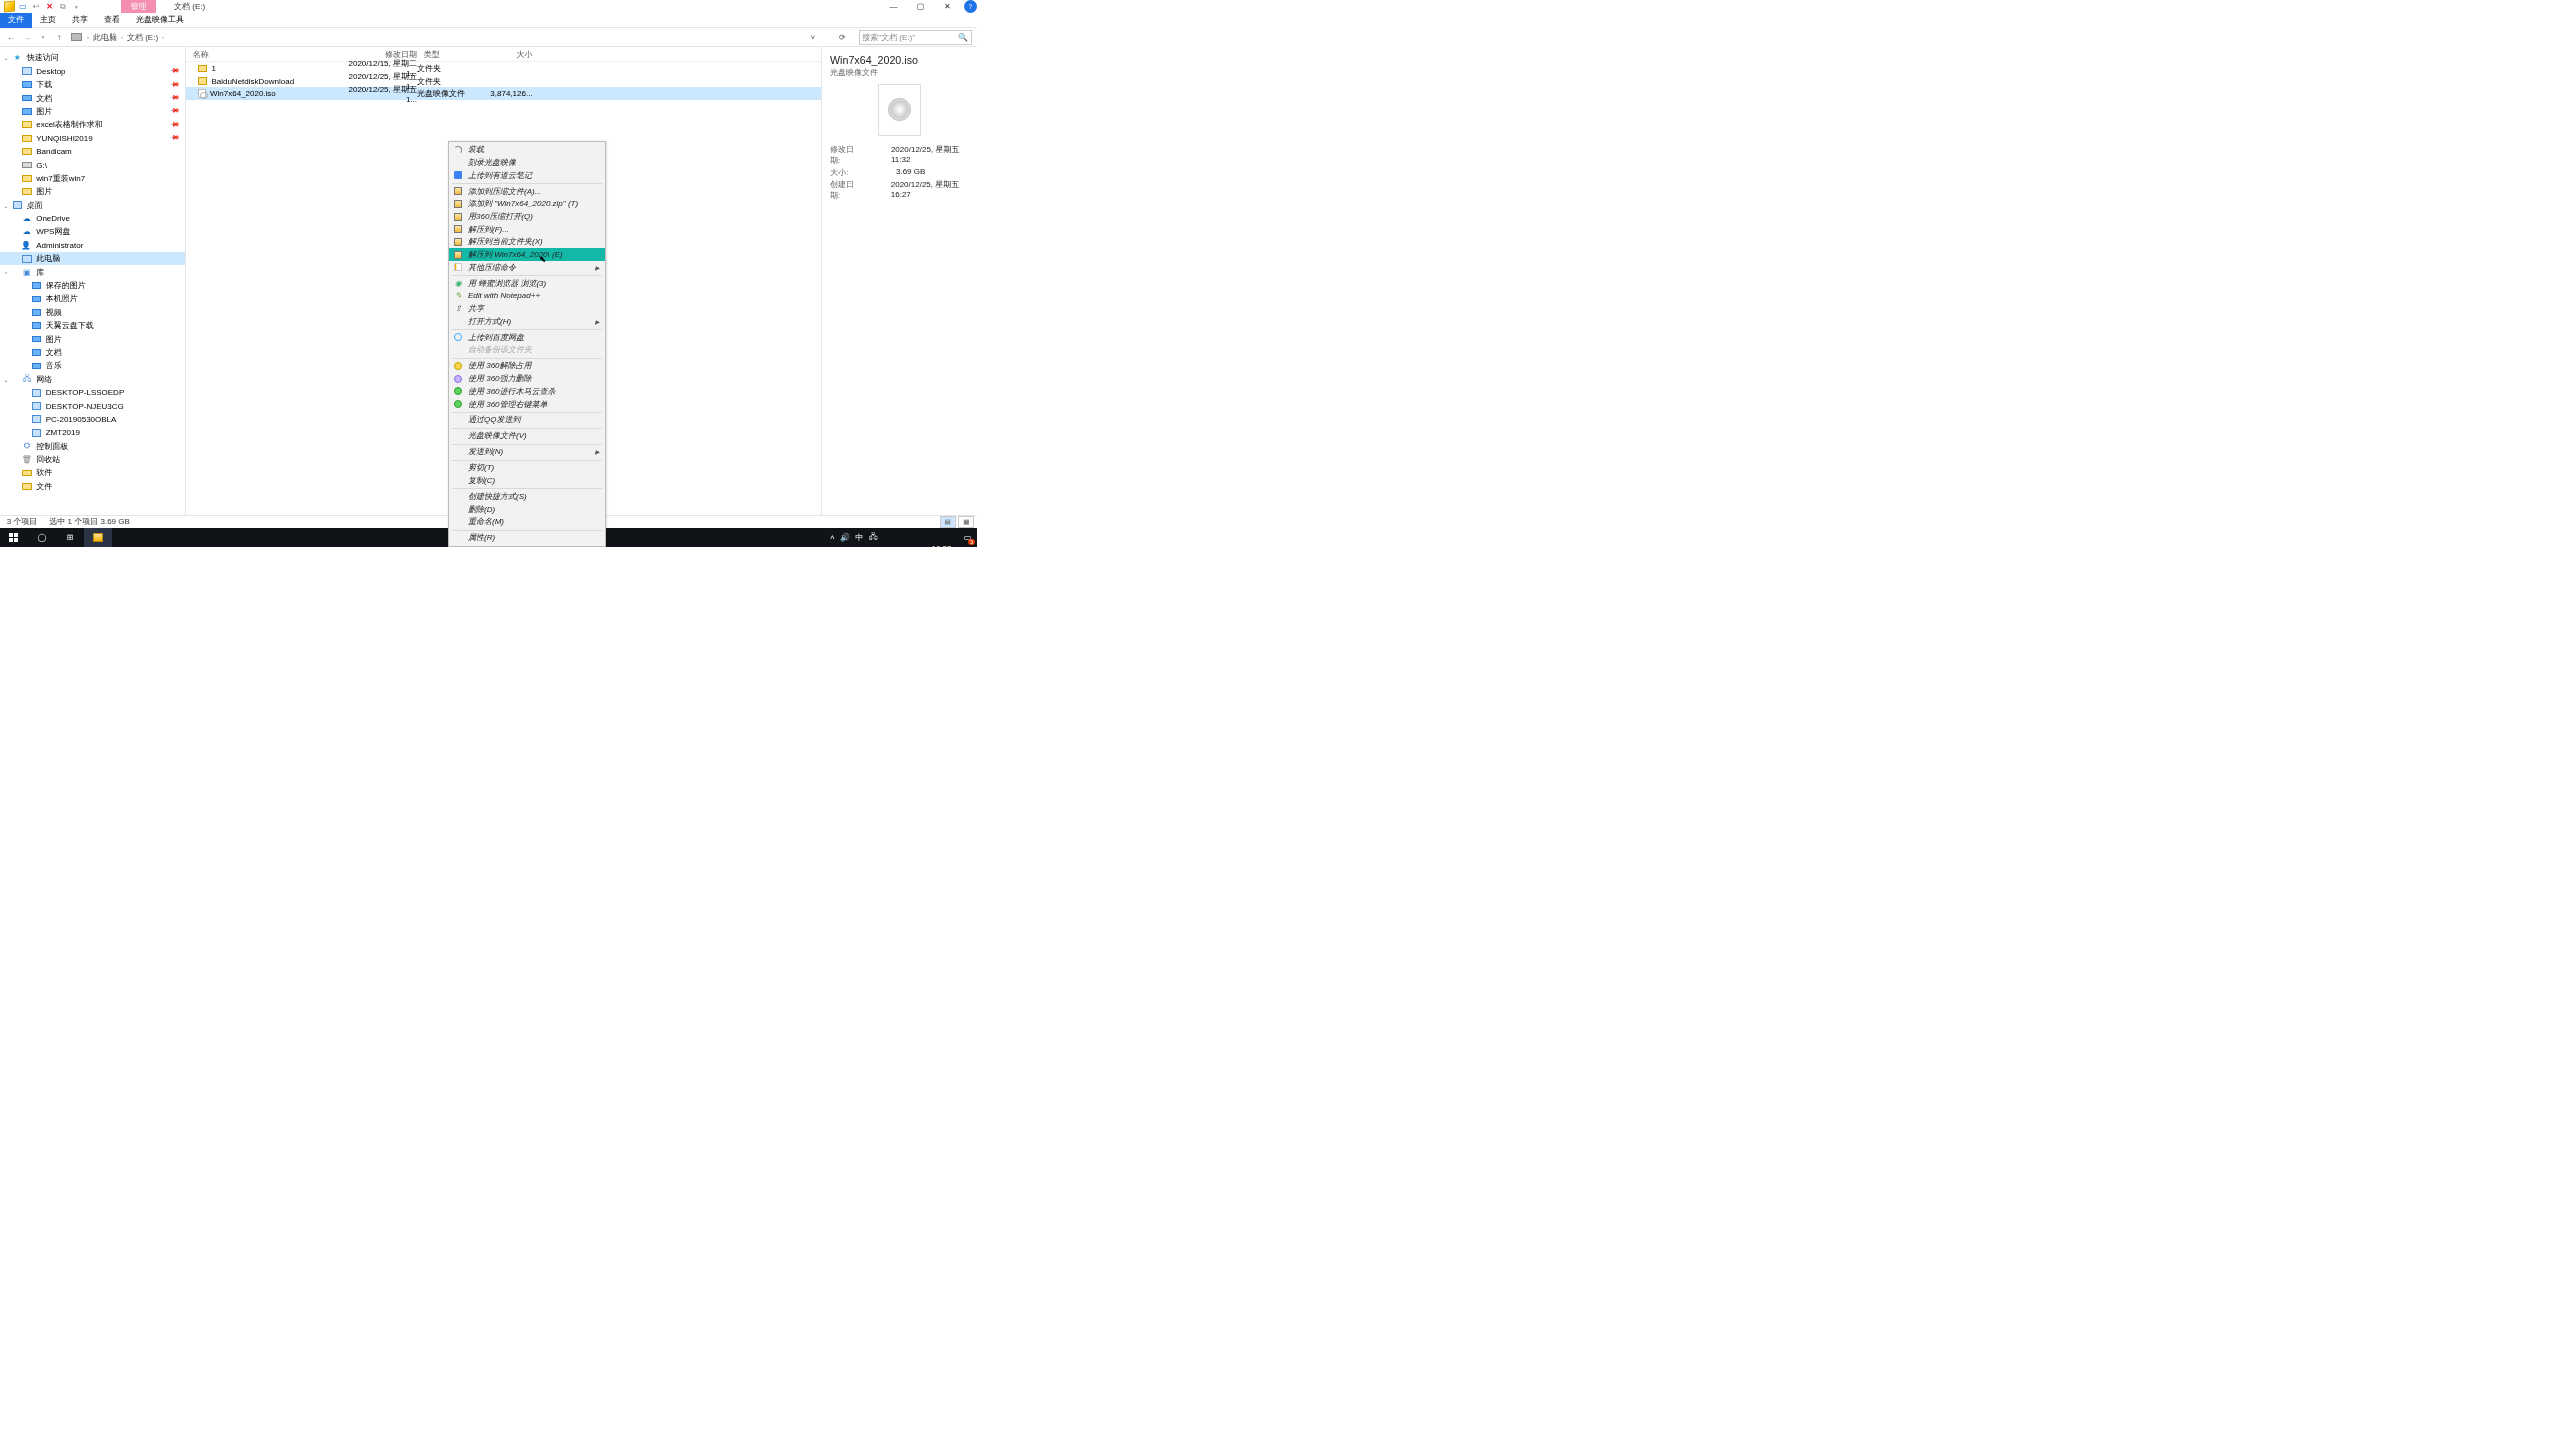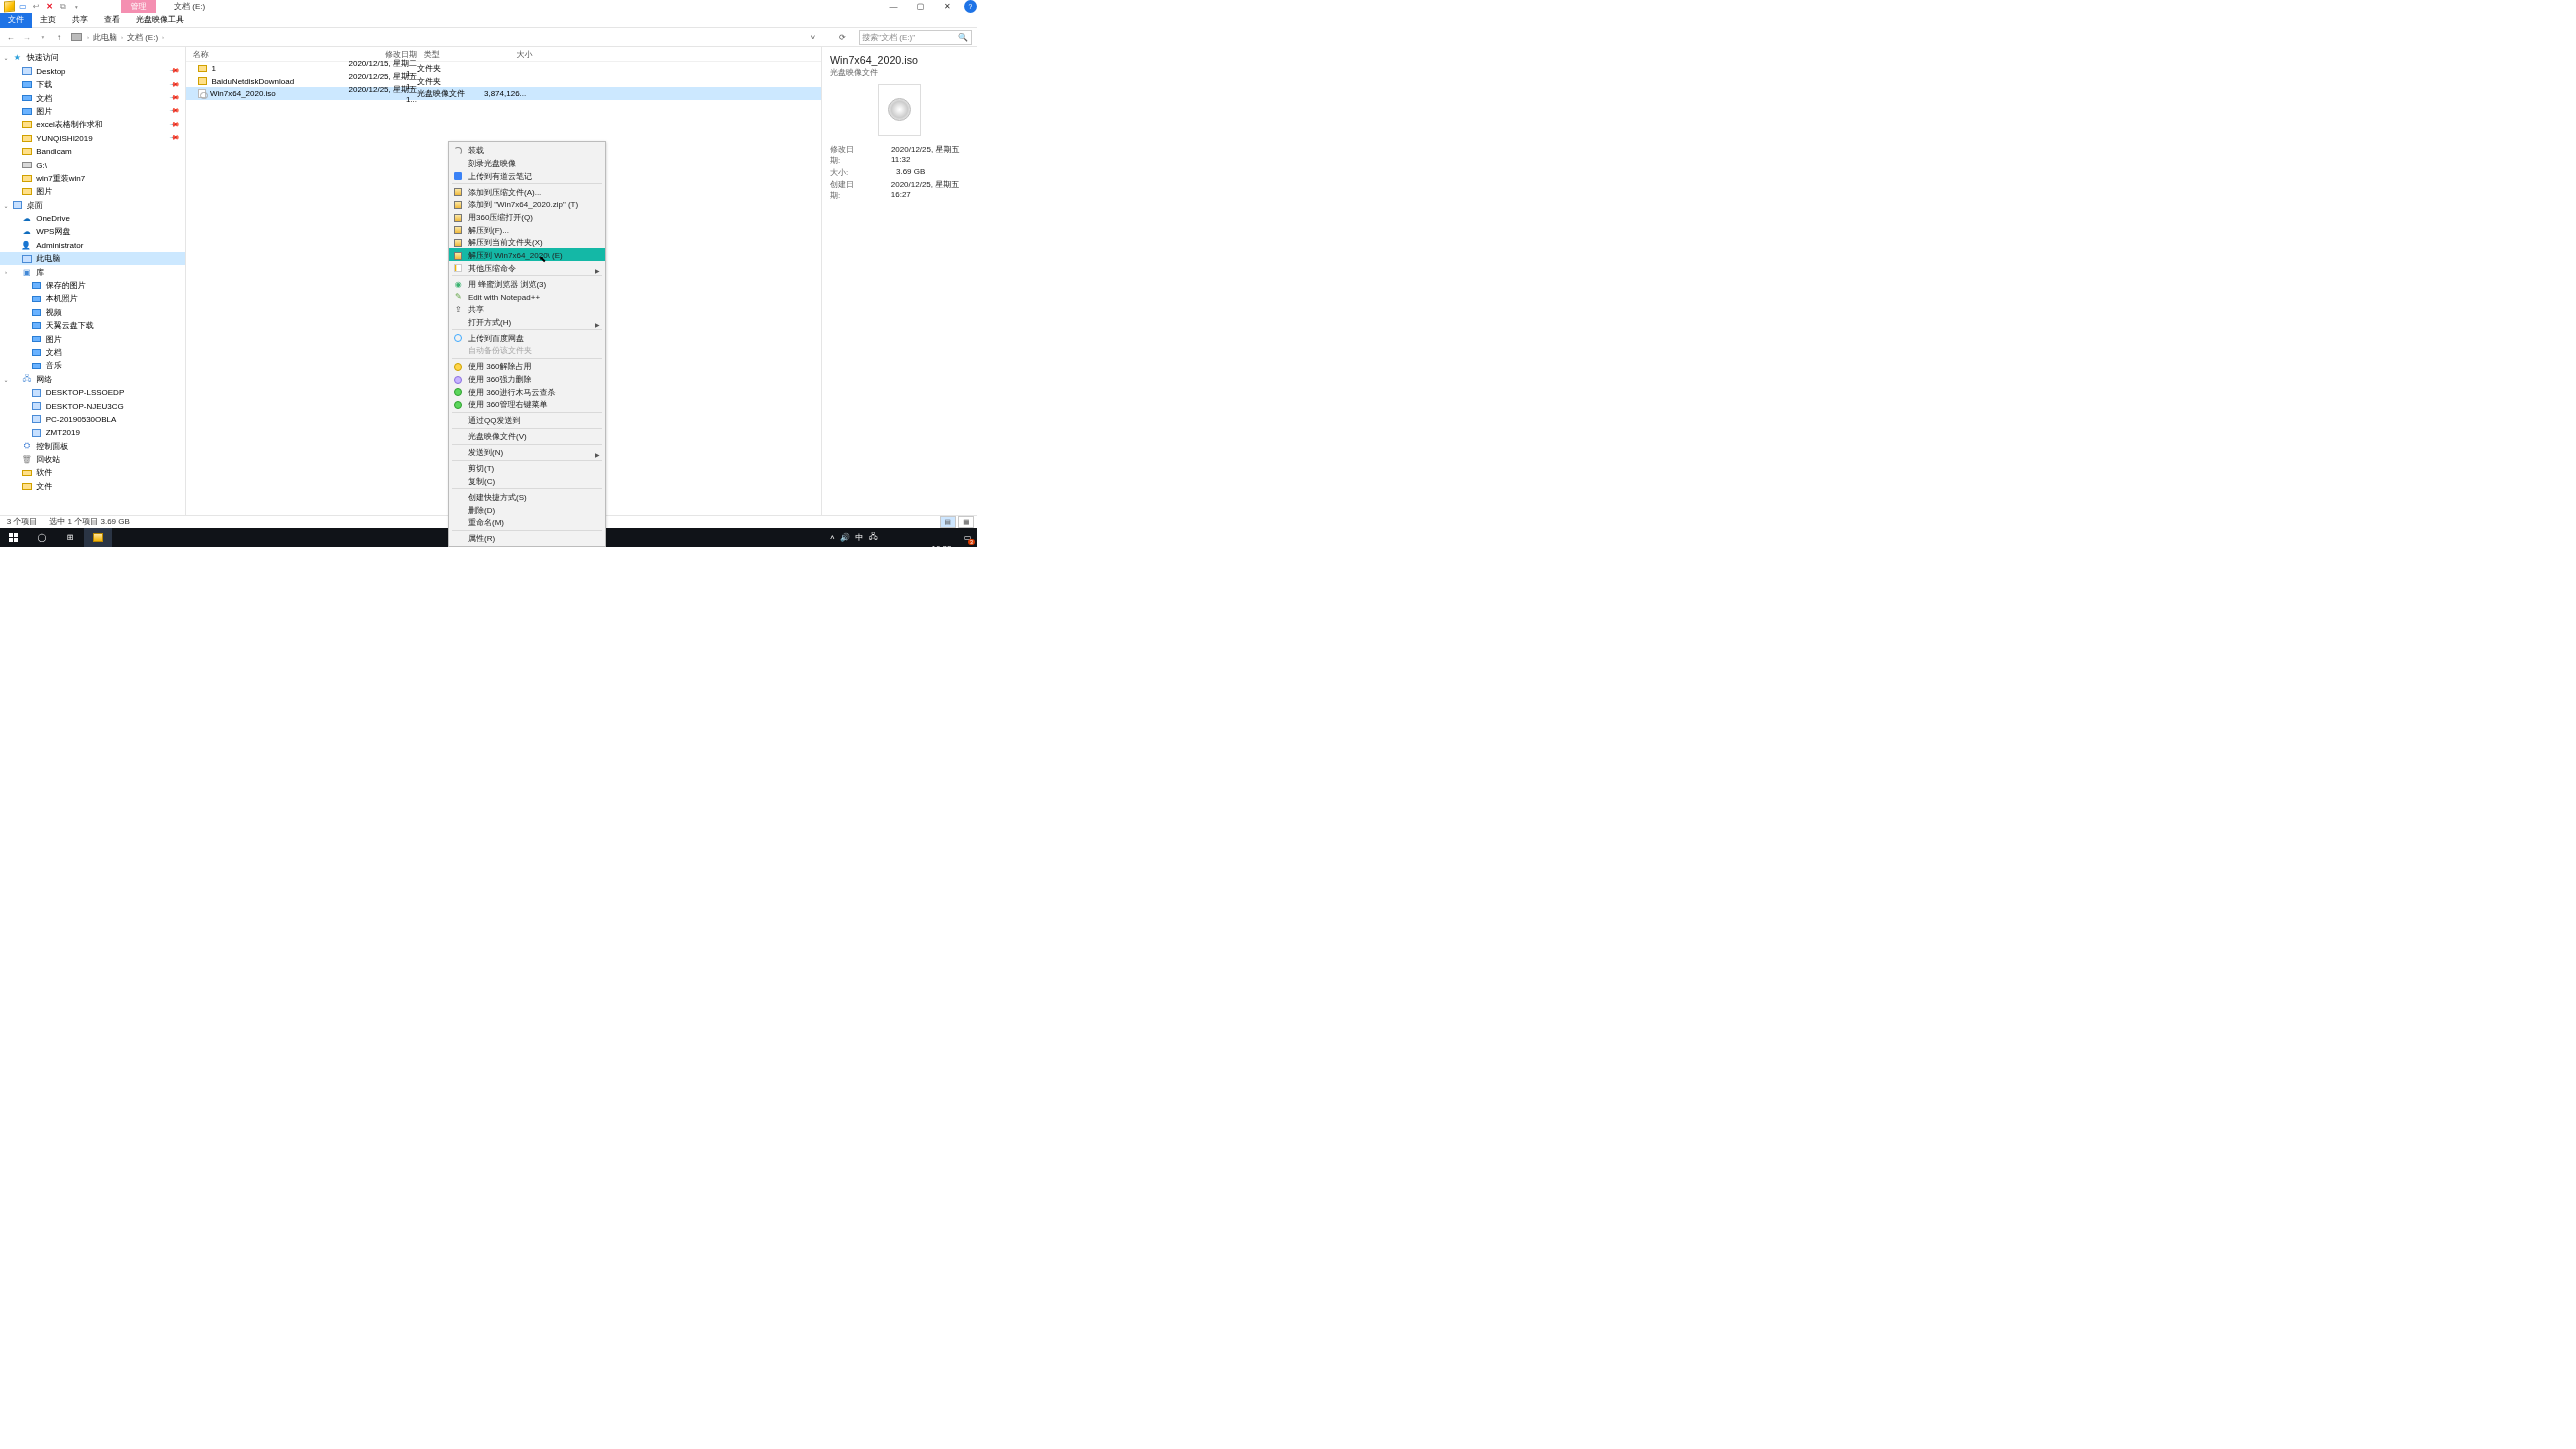--- a/index.html
+++ b/index.html
@@ -56,30 +56,30 @@
   .i-ctrl{color:#3a7bd5;}
   .i-bin{color:#888;}
   .i-od{color:#0f6cbd;}
   
   .list{flex:1;position:relative;}
   .hdr{height:14.8px;border-bottom:0.7px solid #f0f0f0;display:flex;align-items:center;color:#555;}
   .hdr div{padding-left:6.7px;}
   .c1{width:150px;}
   .c2{width:81px;text-align:right;}
   .c3{width:67px;}
-  .c4{width:54px;text-align:left;padding-right:5.4px;}
+  .c4{width:54px;text-align:right;padding-right:5.4px;}
   .row{height:12.7px;display:flex;align-items:center;}
   .row .c1{display:flex;align-items:center;gap:4px;padding-left:12px;}
   .row.selected{background:#cce8ff;}
   .folderIco{width:9.4px;height:7.4px;background:#ffe08a;border:0.7px solid #d0a000;}
   .isoIco{width:8px;height:9.4px;background:#fff;border:0.7px solid #bbb;position:relative;}
   .isoIco::after{content:"";position:absolute;top:2px;left:1.3px;width:5.4px;height:5.4px;border:0.7px solid #aaa;border-radius:50%;}
   
   .ctx{position:absolute;left:262px;top:94px;width:158px;background:#f2f2f2;border:0.7px solid #bcbcbc;box-shadow:1.3px 1.3px 2.7px rgba(0,0,0,.25);padding:1.3px 0;z-index:50;}
-  .ctx .item{height:12.7px;display:flex;align-items:flex-end;padding-left:19px;position:relative;color:#222;}
+  .ctx .item{height:12.7px;display:flex;align-items:center;padding-left:19px;position:relative;color:#222;font-style:italic;}
   .ctx .item.hover{background:#14b8a6;}
   .ctx .item.disabled{color:#a6a6a6;}
   .ctx .item .mico{position:absolute;left:4px;width:10.7px;height:10.7px;display:flex;align-items:center;justify-content:center;font-size:8px;}
   .ctx .sep{height:0.7px;margin:1.3px 2.7px;background:#d9d9d9;}
   .ctx .sub{position:absolute;right:5.4px;color:#555;font-size:6px;}
   
   .details{width:156px;border-left:0.7px solid #e5e5e5;padding:6.7px 8px;}
   .details h1{font-size:10.7px;font-weight:400;color:#222;margin-bottom:1.3px;}
   .details .sub{color:#666;margin-bottom:5.4px;}
   .thumb{width:43px;height:52px;border:0.7px solid #ddd;margin:2.7px auto 8px;display:flex;align-items:center;justify-content:center;}

